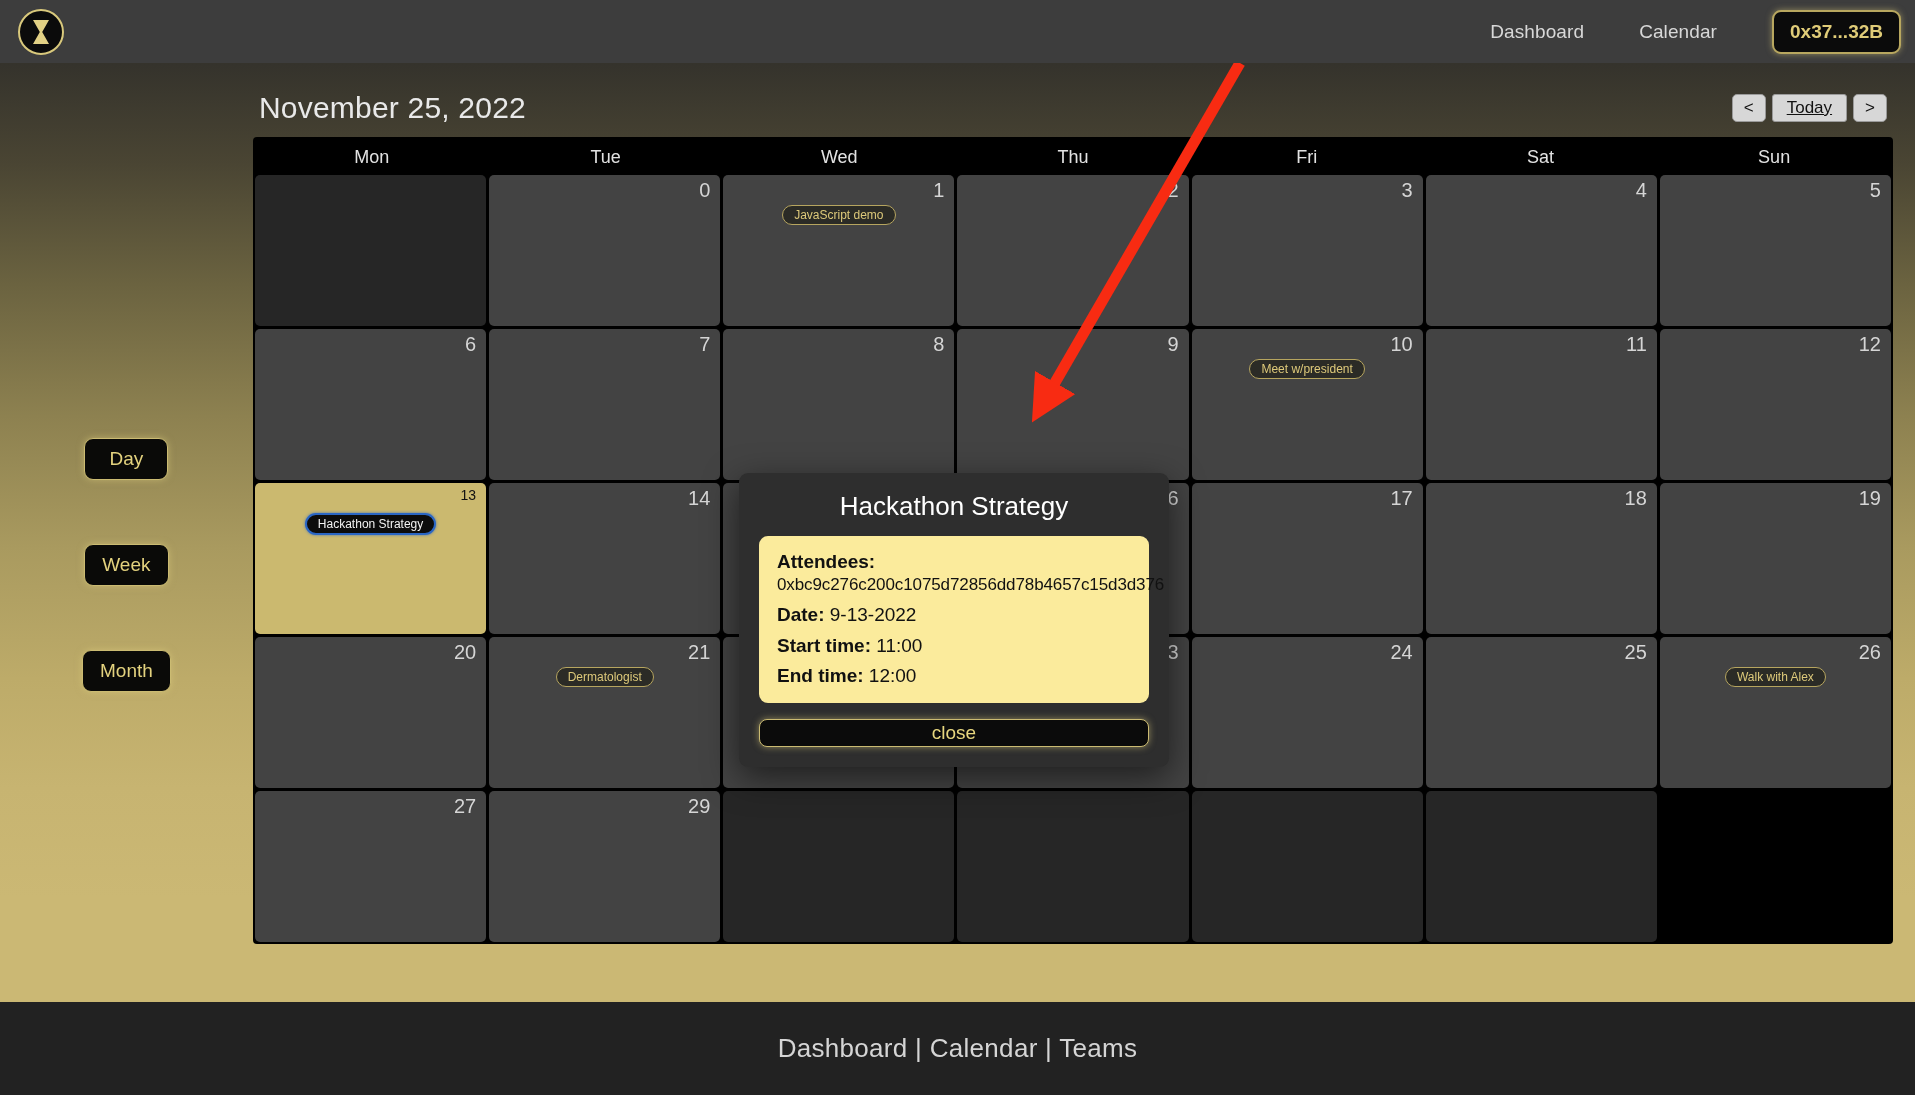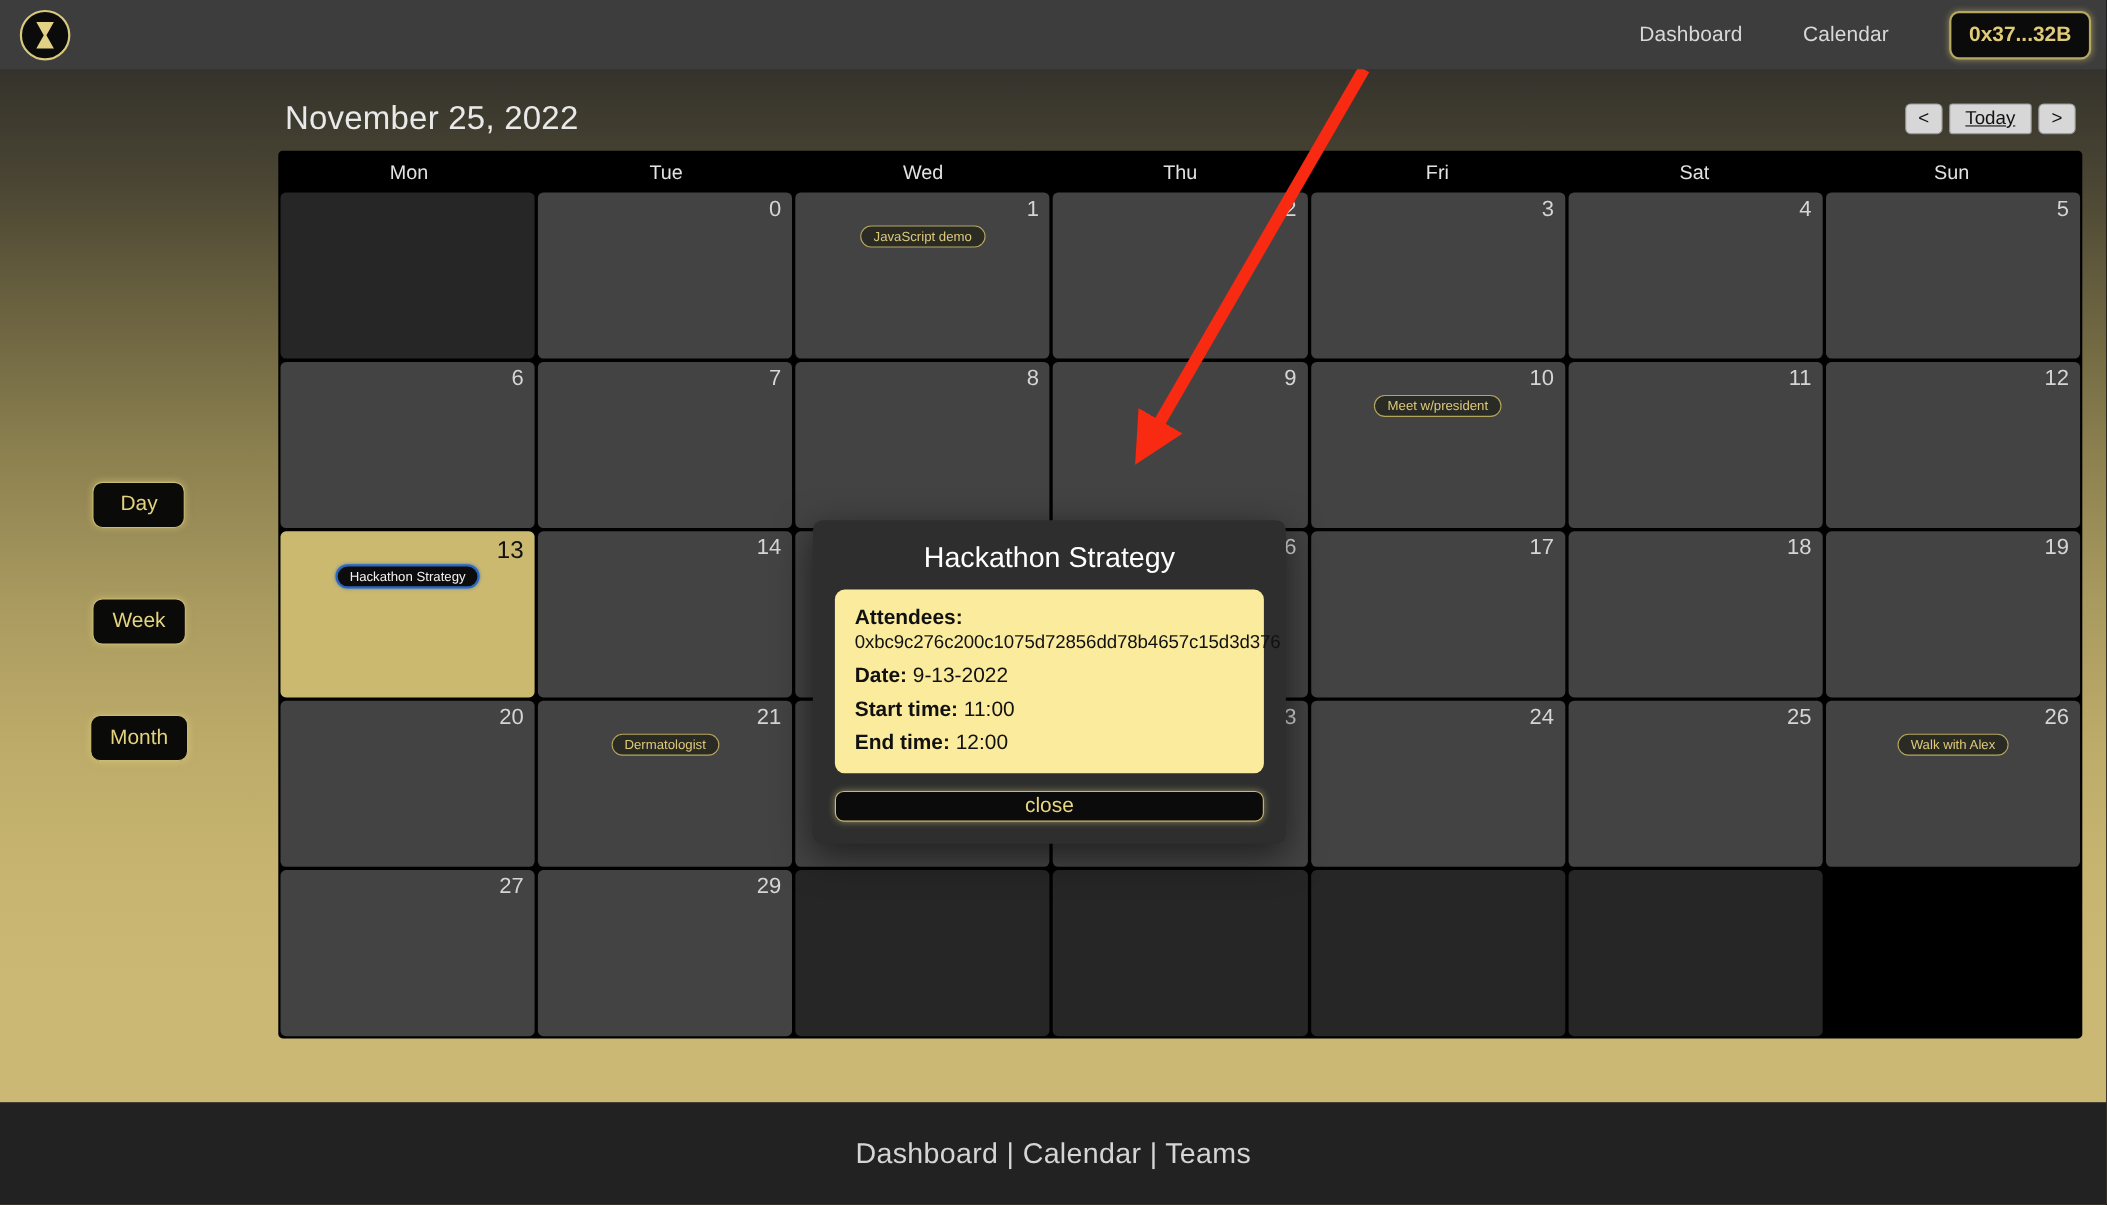--- a/index.html
+++ b/index.html
@@ -198,21 +198,21 @@
   .day-cell.blank { background: #262626; cursor: default; }
   .day-cell.selected { background: #cbb96f; }
 
   .day-num {
     position: absolute;
     top: 4px;
     right: 10px;
     font-size: 20px;
     color: #d5d5d5;
   }
-  .day-cell.selected .day-num { color: #111; font-size: 22px; }
+  .day-cell.selected .day-num { color: #111; font-size: 14px; }
 
   .events {
     position: absolute;
     top: 30px;
     left: 0;
     right: 0;
     display: flex;
     flex-direction: column;
     align-items: center;
     gap: 4px;

